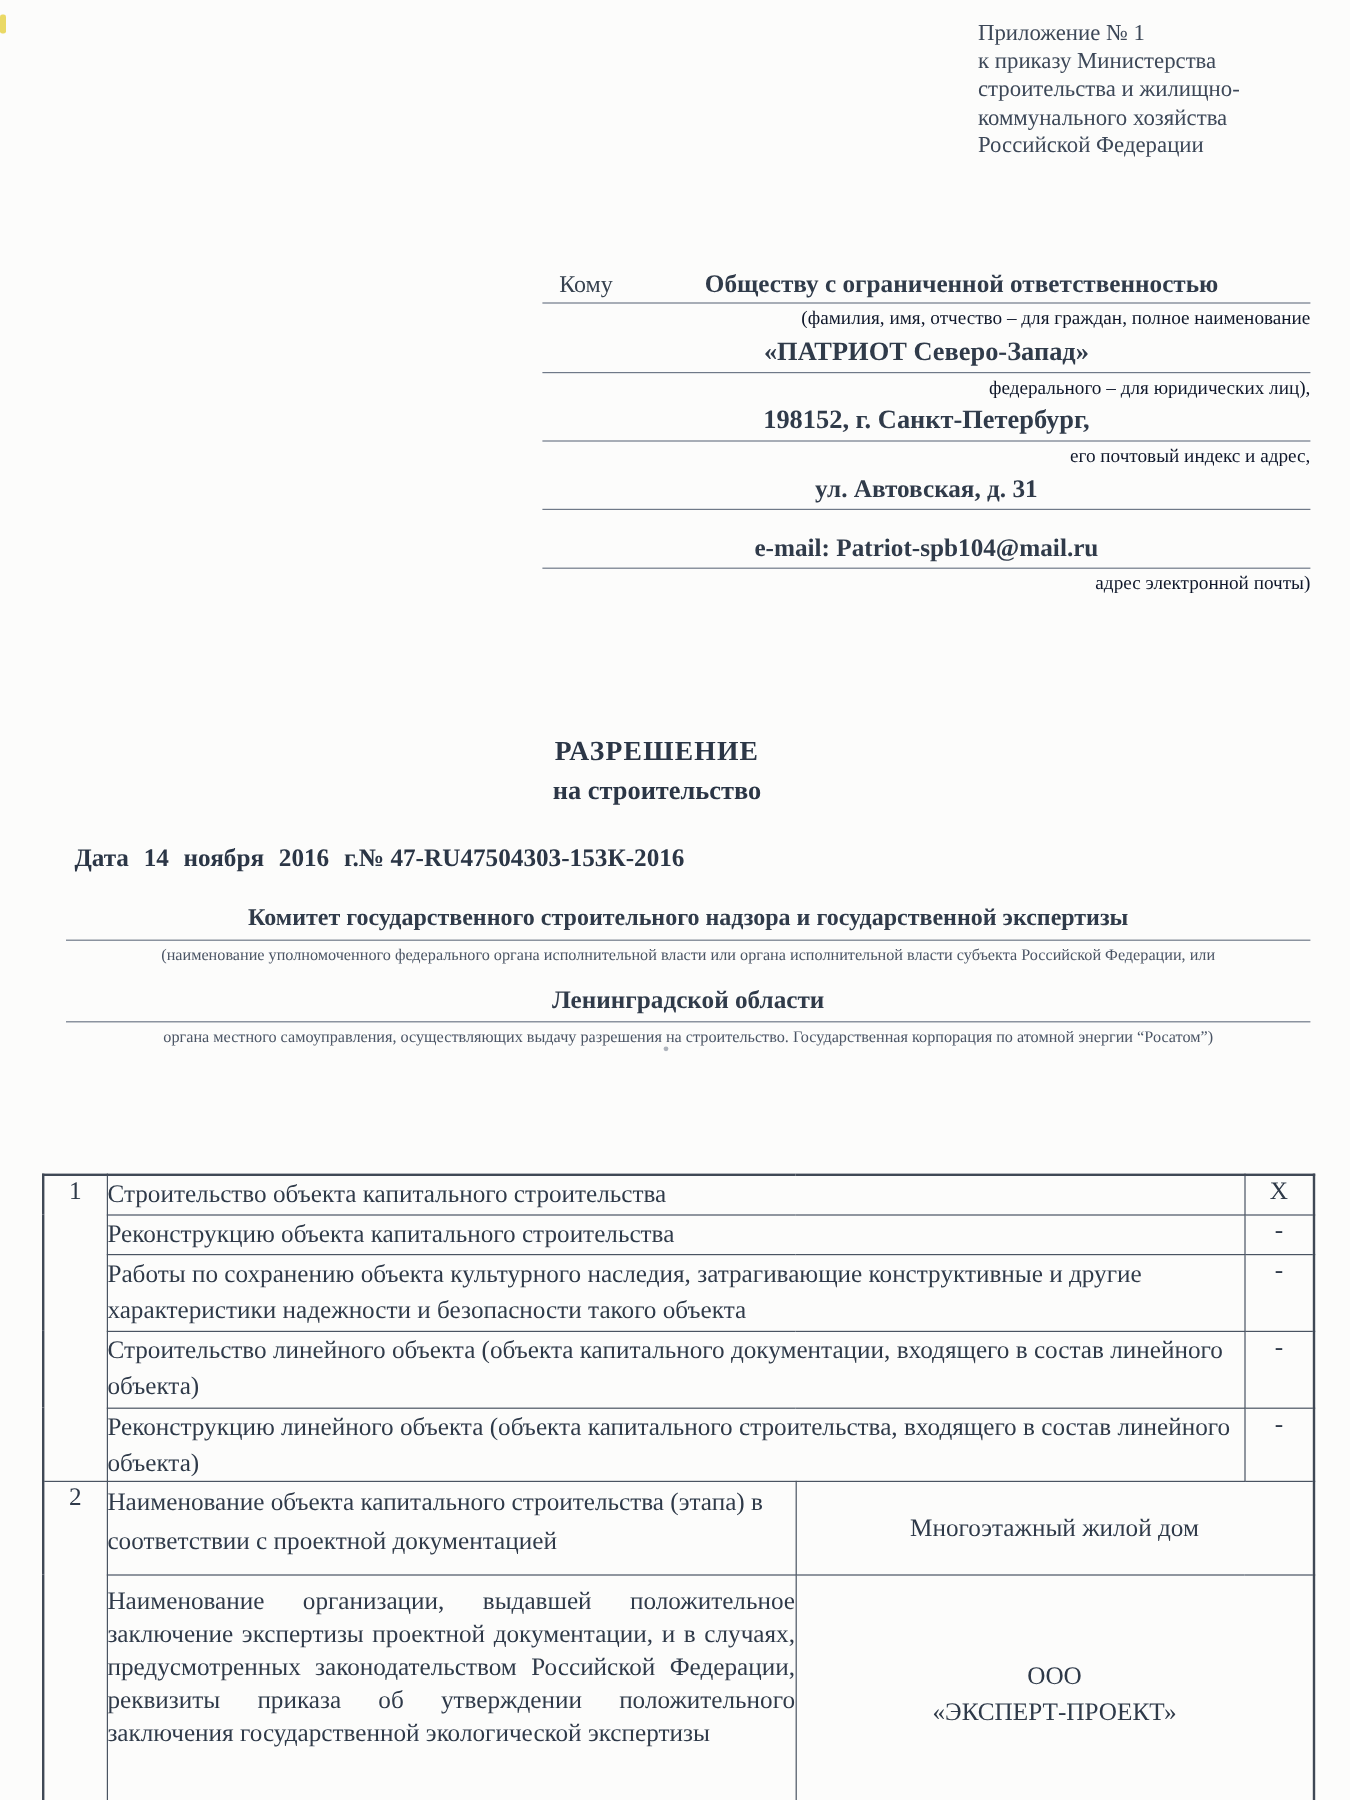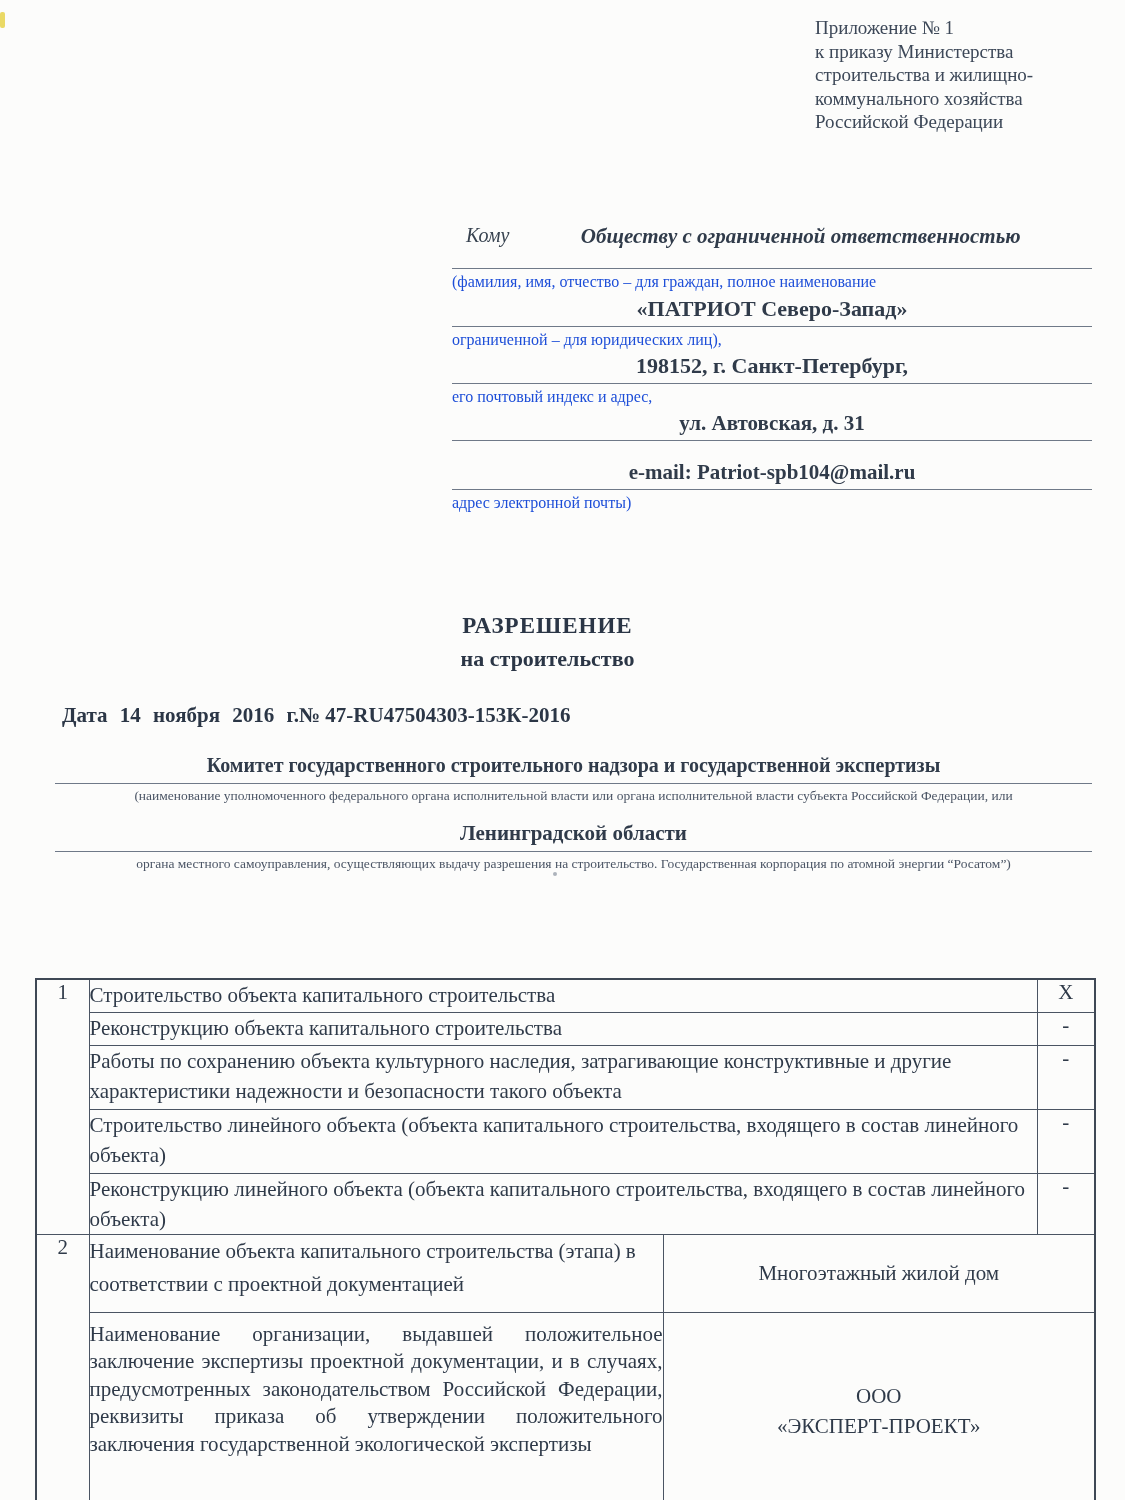--- a/index.html
+++ b/index.html
@@ -12,24 +12,24 @@
   
   .artifact-yellow{position:absolute;left:0;top:12px;width:5px;height:16px;background:#e6d24a;border-radius:2px;opacity:.85;}
   .artifact-speck{position:absolute;left:553px;top:872px;width:4px;height:4px;background:#8a93a0;border-radius:50%;opacity:.7;}
 
   
   .header-note{position:absolute;left:815px;top:16px;width:300px;font-size:19px;line-height:23.5px;color:#3d4858;}
 
   
   .recipient{position:absolute;left:452px;top:224px;width:640px;}
   .u{border-bottom:1px solid #6f7988;}
-  .komu-row{display:flex;align-items:flex-start;padding-bottom:19px;font-style:italic;}
+  .komu-row{display:flex;align-items:flex-end;padding-bottom:3px;}
   .komu-label{font-size:20px;margin-left:14px;color:#37424f;white-space:nowrap;}
   .komu-value{flex:1;text-align:center;font-weight:bold;font-size:21px;}
-  .hint{font-size:16px;line-height:1.35;text-align:left;color:#1d4ed8;padding-top:2px;}
+  .hint{font-size:16px;line-height:1.35;text-align:right;color:#0f172a;padding-top:2px;}
   .valrow{text-align:center;font-weight:bold;font-size:22px;padding-bottom:4px;margin-top:3px;}
   .valrow.street{font-size:21px;}
   .email-gap{height:16px;}
 
   
   .title-block{position:absolute;left:0;top:613px;width:1095px;text-align:center;font-weight:bold;color:#2b3646;}
   .title-main{font-size:23px;letter-spacing:1px;}
   .title-sub{font-size:22px;margin-top:7px;}
 
   
@@ -79,21 +79,21 @@
     <div>Российской Федерации</div>
   </div>
 
   <div class="recipient">
     <div class="komu-row u">
       <span class="komu-label">Кому</span>
       <span class="komu-value">Обществу с ограниченной ответственностью</span>
     </div>
     <div class="hint">(фамилия, имя, отчество – для граждан, полное наименование</div>
     <div class="valrow u">«ПАТРИОТ Северо-Запад»</div>
-    <div class="hint">ограниченной – для юридических лиц),</div>
+    <div class="hint">федерального – для юридических лиц),</div>
     <div class="valrow u">198152, г. Санкт-Петербург,</div>
     <div class="hint">его почтовый индекс и адрес,</div>
     <div class="valrow street u">ул. Автовская, д. 31</div>
     <div class="email-gap"></div>
     <div class="valrow street u">e-mail: Patriot-spb104@mail.ru</div>
     <div class="hint">адрес электронной почты)</div>
   </div>
 
   <div class="title-block">
     <div class="title-main">РАЗРЕШЕНИЕ</div>
@@ -129,21 +129,21 @@
       </tr>
       <tr class="h33">
         <td class="lbl" colspan="2">Реконструкцию объекта капитального строительства</td>
         <td class="mark">-</td>
       </tr>
       <tr class="h64">
         <td class="lbl" colspan="2">Работы по сохранению объекта культурного наследия, затрагивающие конструктивные и другие характеристики надежности и безопасности такого объекта</td>
         <td class="mark">-</td>
       </tr>
       <tr class="h64">
-        <td class="lbl" colspan="2">Строительство линейного объекта (объекта капитального строительства, входящего в состав линейного объекта)</td>
+        <td class="lbl" colspan="2">Строительство линейного объекта (объекта капитального документации, входящего в состав линейного объекта)</td>
         <td class="mark">-</td>
       </tr>
       <tr class="h55">
         <td class="lbl" colspan="2">Реконструкцию линейного объекта (объекта капитального строительства, входящего в состав линейного объекта)</td>
         <td class="mark">-</td>
       </tr>
       <tr class="h78">
         <td class="num" rowspan="2">2</td>
         <td class="lbl2">Наименование объекта капитального строительства (этапа) в соответствии с проектной документацией</td>
         <td class="val" colspan="2">Многоэтажный жилой дом</td>

